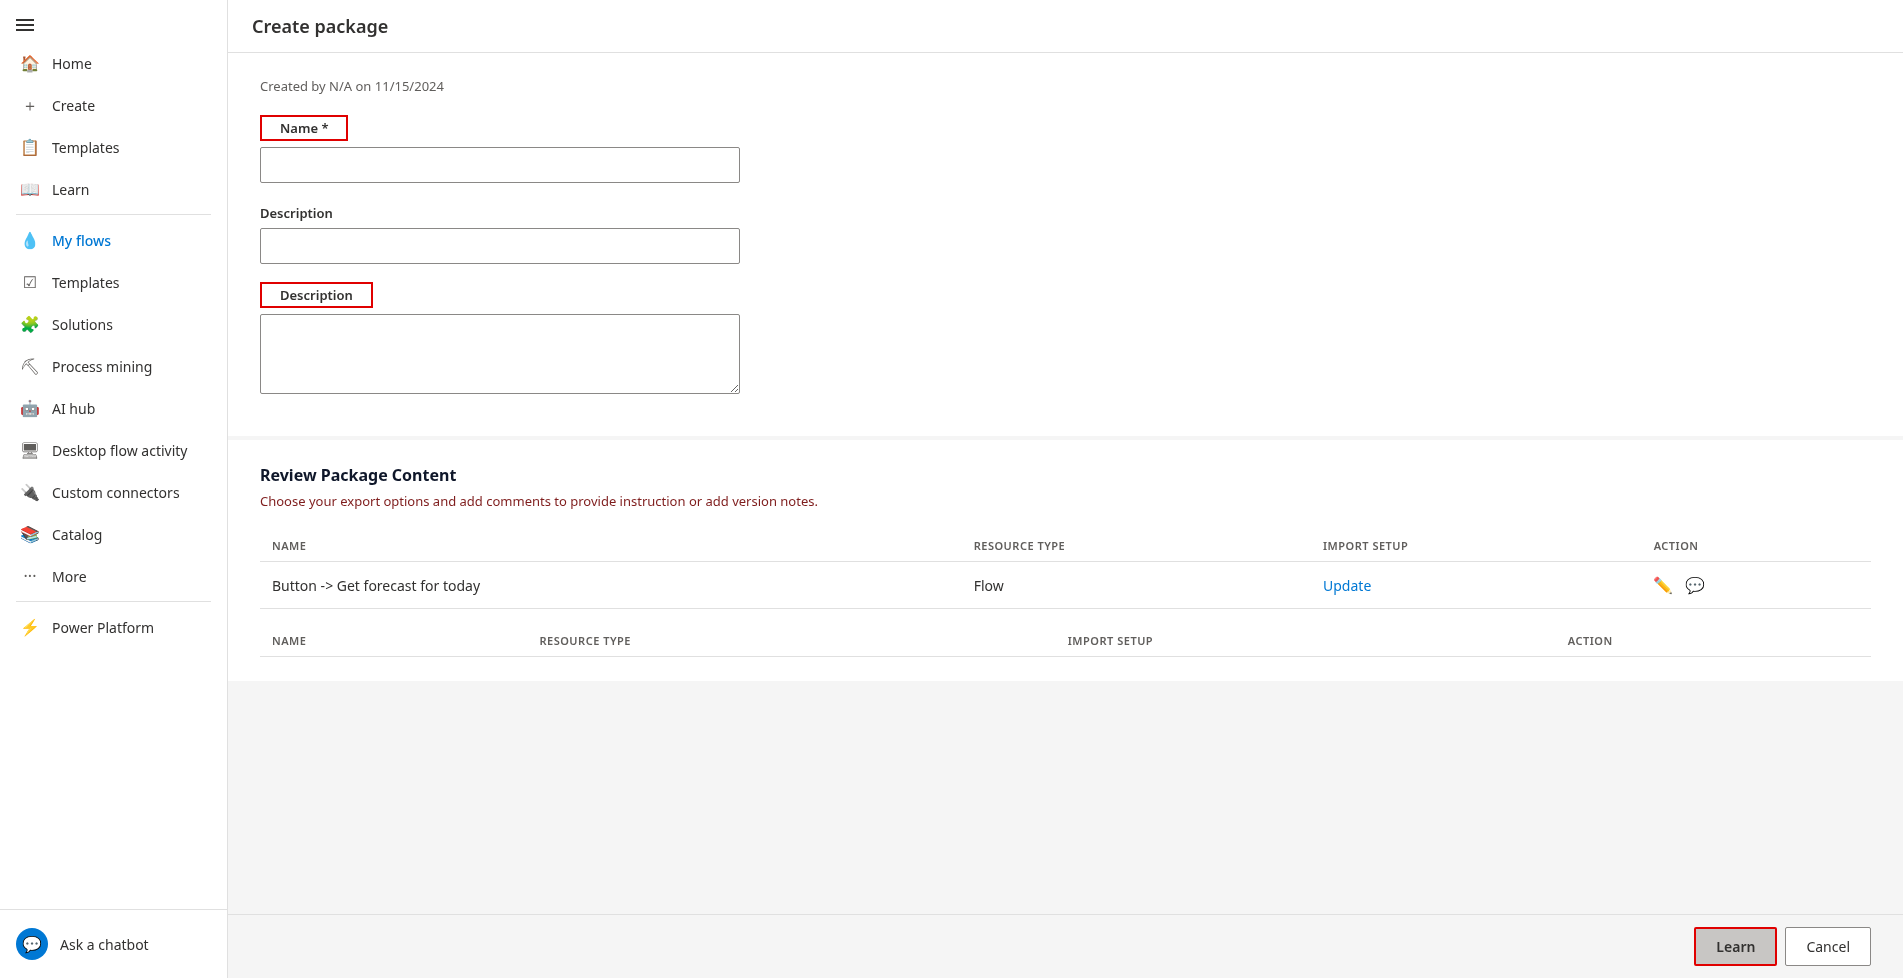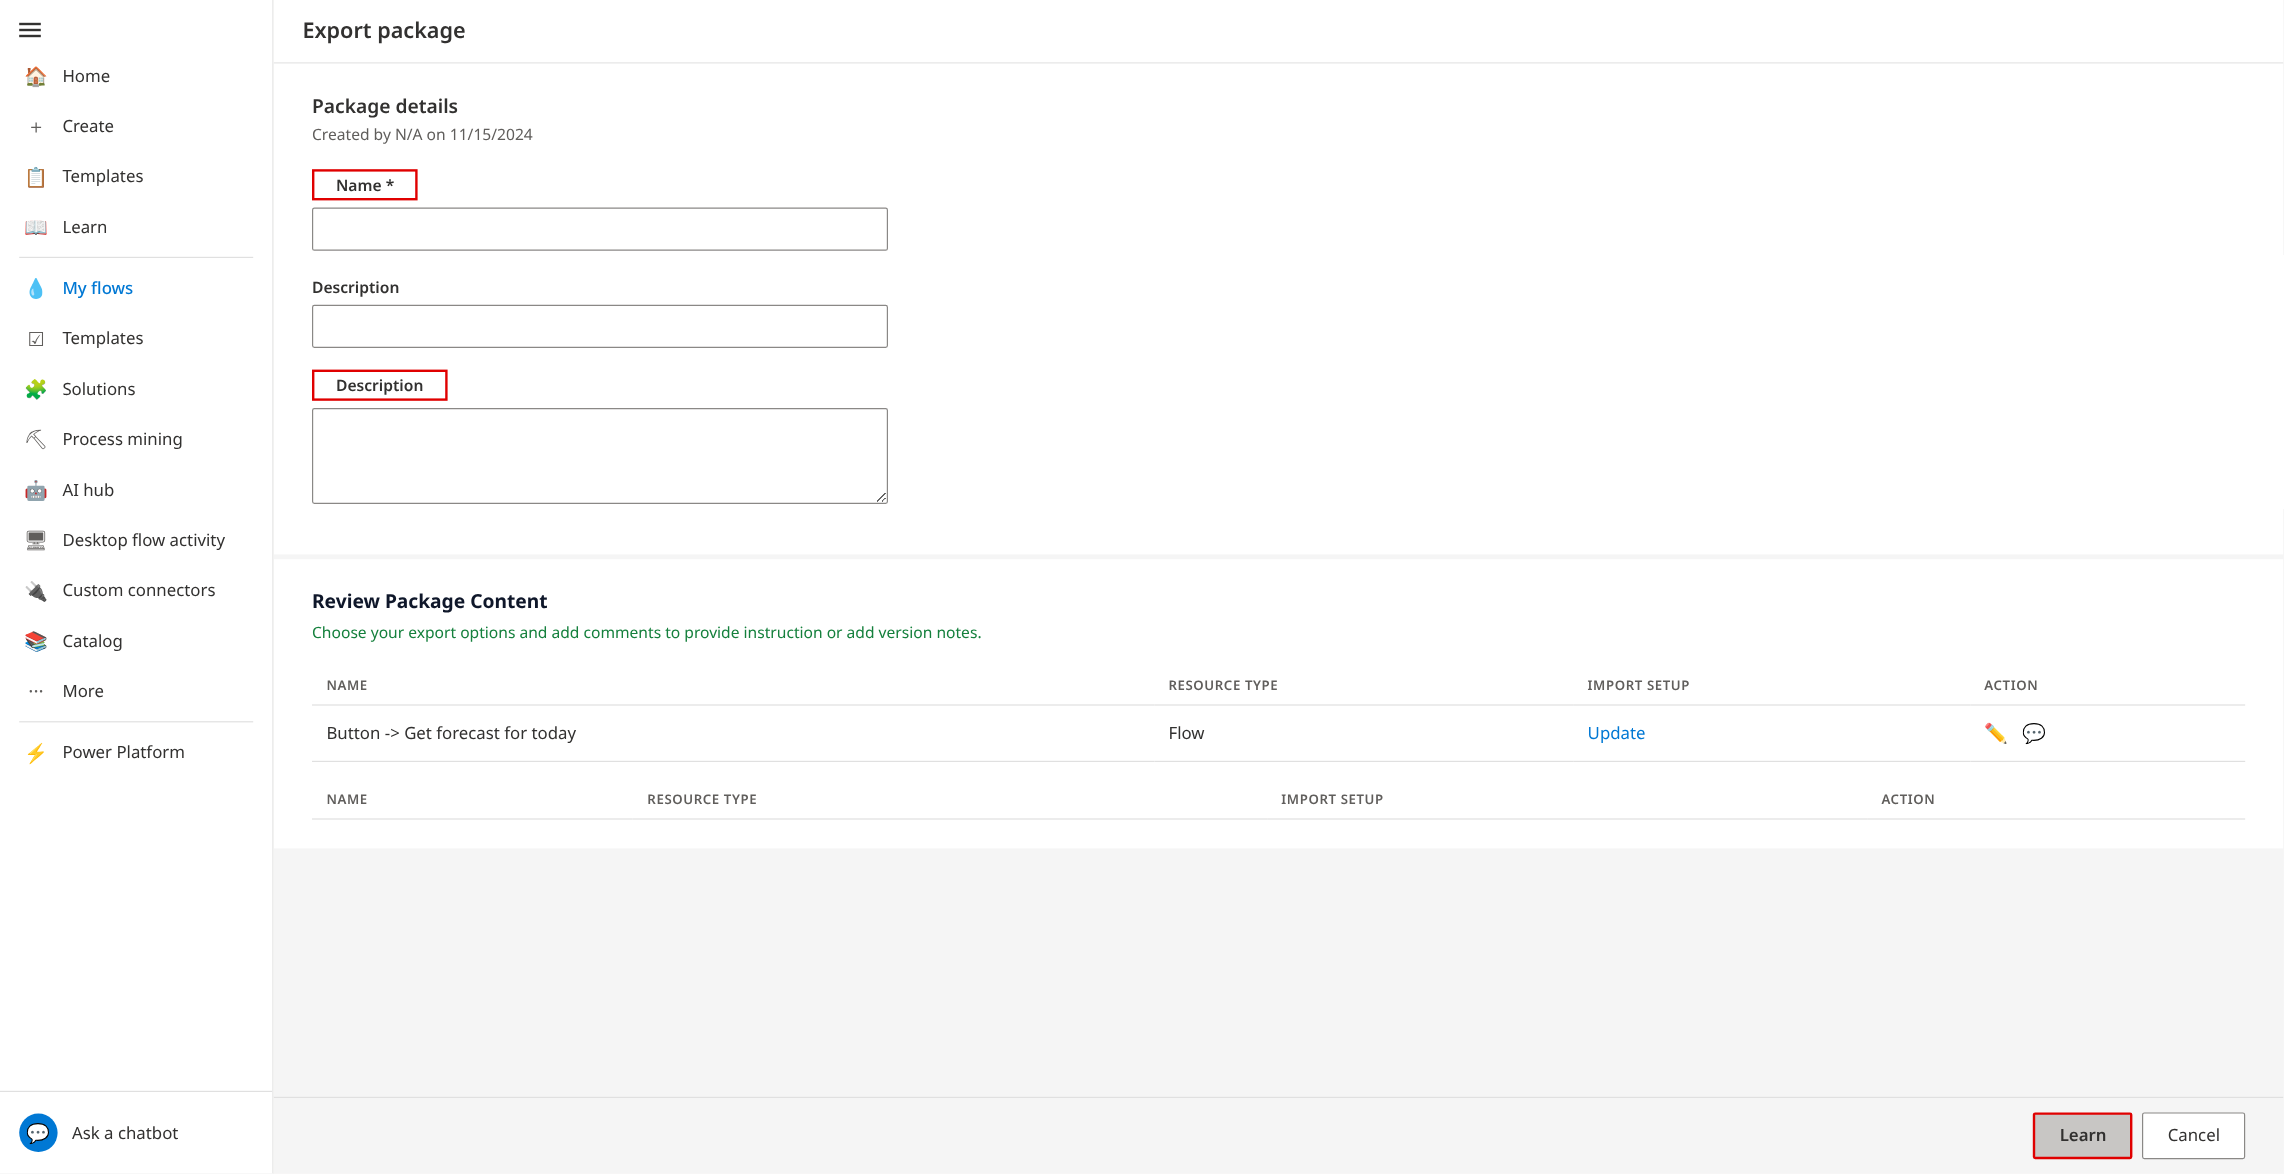--- a/index.html
+++ b/index.html
@@ -175,21 +175,21 @@
 
     .review-title {
       font-size: 16px;
       font-weight: 700;
       color: #0f172a;
       margin-bottom: 6px;
     }
 
     .review-subtitle {
       font-size: 13px;
-      color: #15803d;
+      color: #7f1d1d;
       margin-bottom: 20px;
     }
 
     .pkg-table {
       width: 100%;
       border-collapse: collapse;
     }
 
     .pkg-table th {
       font-size: 11px;
@@ -367,27 +367,26 @@
     <div class="chatbot-btn">
       <div class="chatbot-icon">💬</div>
       <span>Ask a chatbot</span>
     </div>
   </div>
 </nav>
 
 <div class="main">
 
   <div class="page-header">
-    <h1 class="page-title">Export package</h1>
+    <h1 class="page-title">Create package</h1>
   </div>
 
   <div class="content-area">
 
     <div class="section-card">
-      <div class="section-title">Package details</div>
       <div class="section-subtitle">Created by N/A on 11/15/2024</div>
 
       <div class="field-group">
         <label class="field-label required-highlight">Name *</label>
         <input type="text" class="text-input" style="">
       </div>
 
       <div class="field-group">
         <label class="field-label">Description</label>
         <input type="text" class="text-input" style="">

